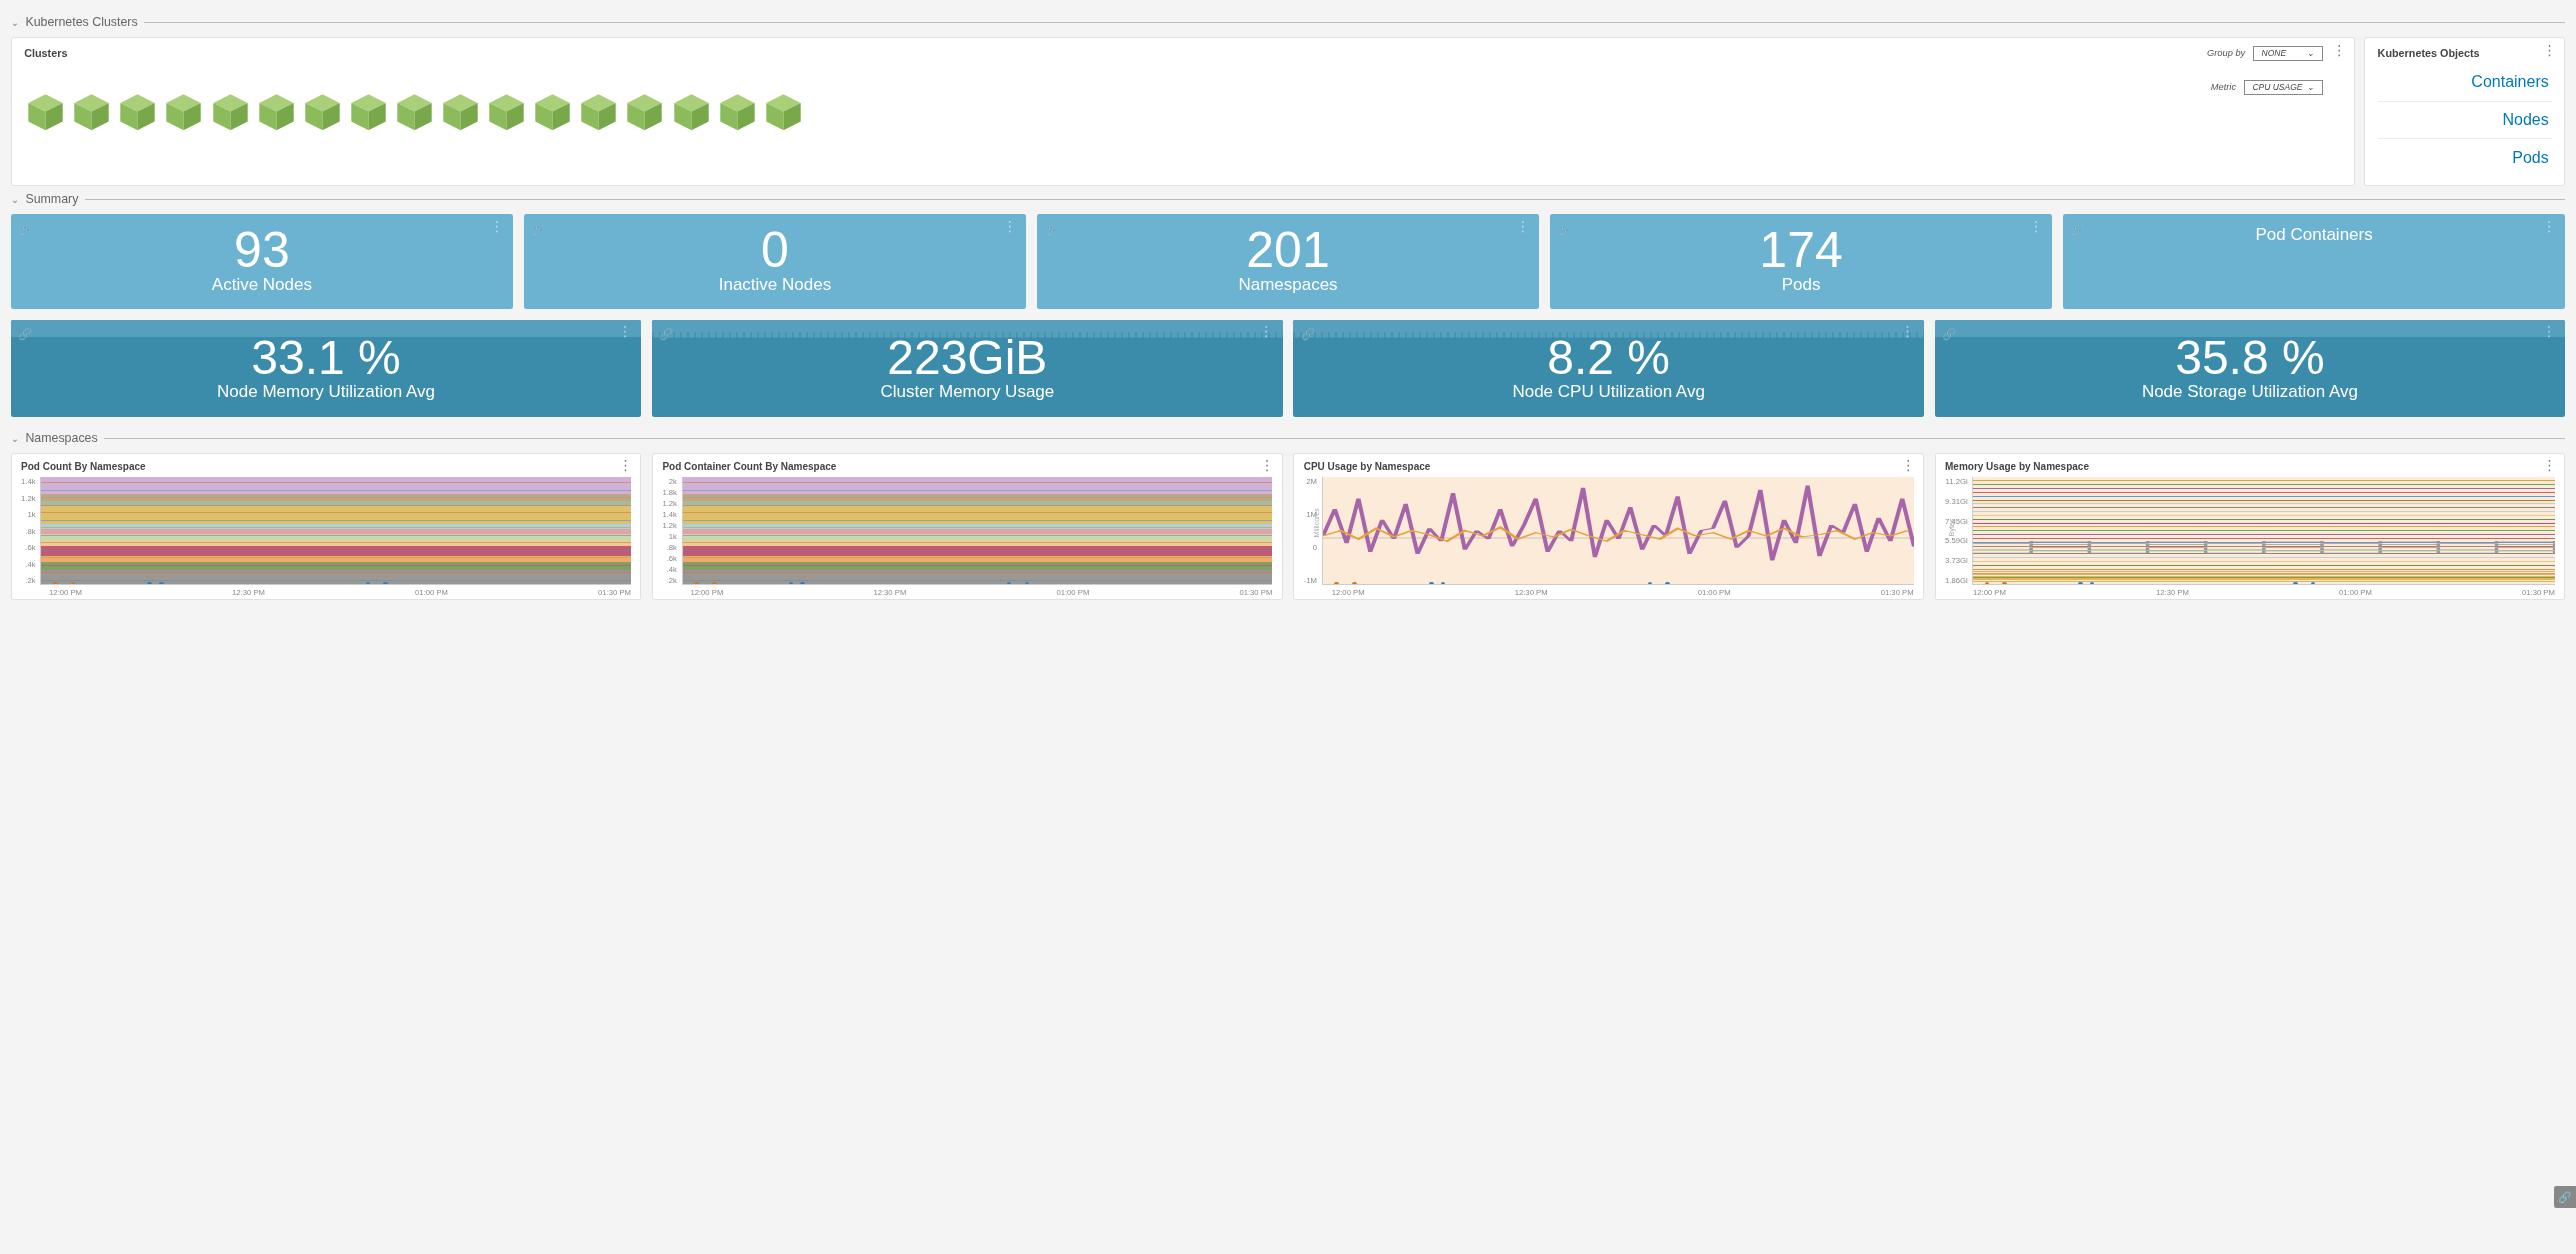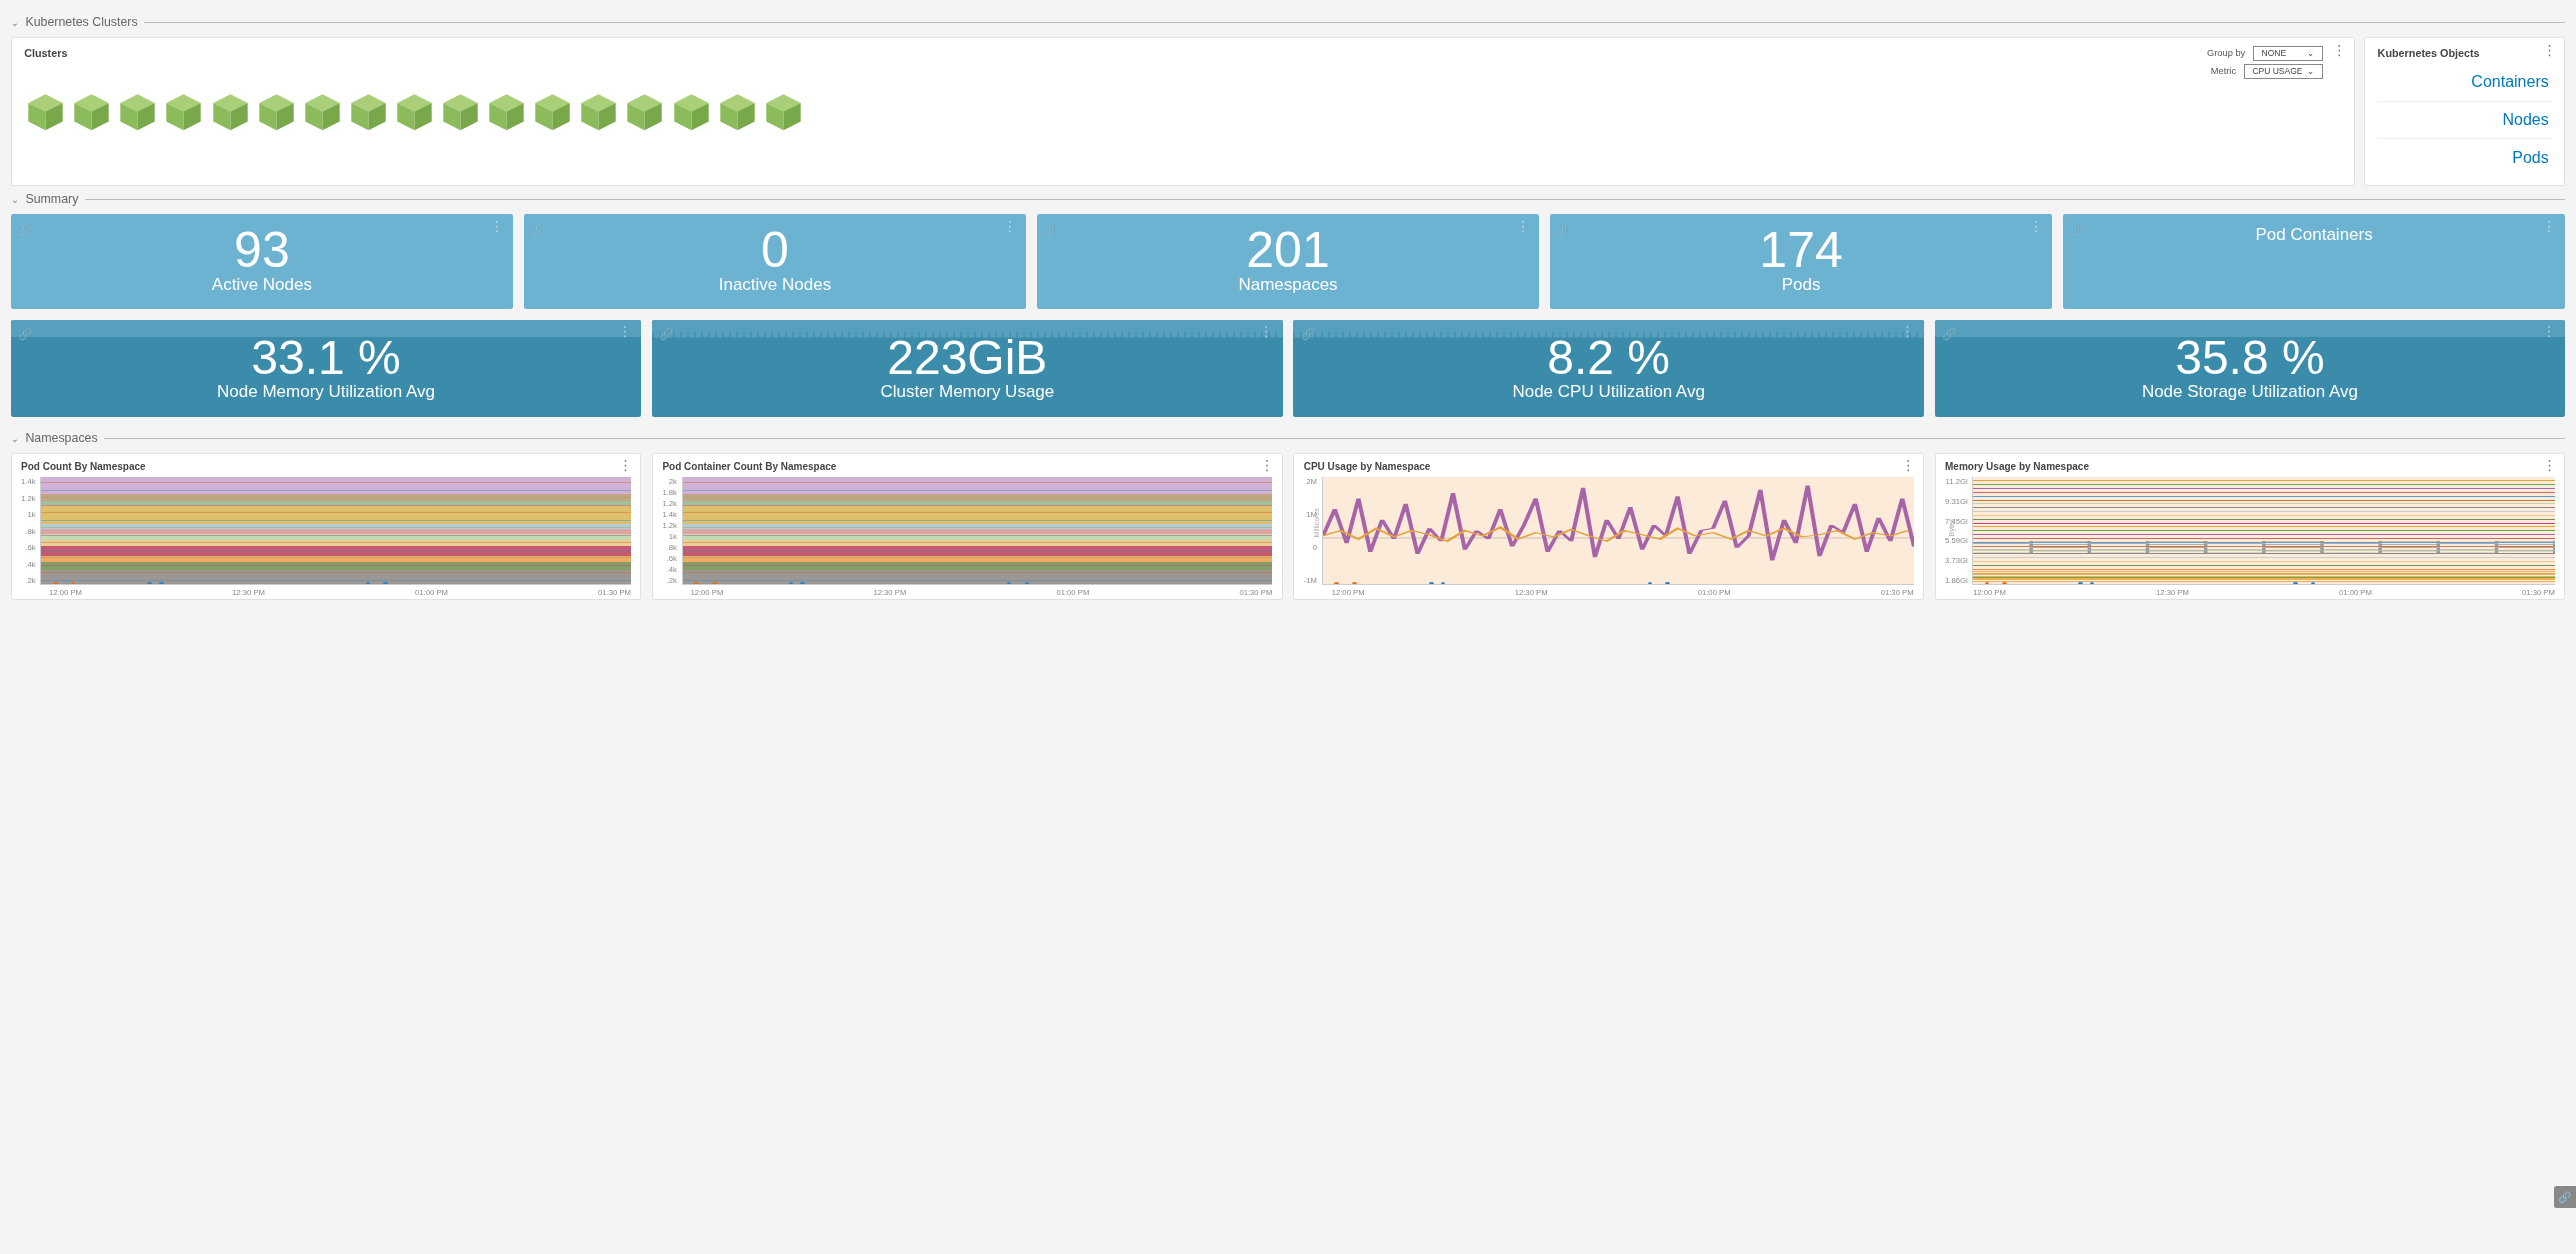--- a/index.html
+++ b/index.html
@@ -7,21 +7,21 @@
 
 .section-header { display: flex; align-items: center; gap: 6.2px; margin-bottom: 7.7px; margin-top: 6.2px; color: #666; font-size: 12.4px; }
 .section-header .chev { font-size: 10px; color: #888; cursor: pointer; }
 .section-header .line { flex: 1; height: 0.8px; background: #bbb; }
 
 .panel { background: #fff; border: 0.8px solid #e0e0e0; border-radius: 2.3px; position: relative; }
 
 .clusters-row { display: flex; gap: 9.3px; margin-bottom: 0; }
 .clusters-panel { flex: 1; padding: 9.3px 12.4px 18.6px; }
 .clusters-panel .title { font-weight: 600; font-size: 10.8px; color: #444; margin-bottom: 31px; }
-.clusters-controls { position: absolute; right: 31px; top: 7.7px; display: flex; flex-direction: column; gap: 3px; align-items: flex-end; font-size: 9.3px; color: #555; }
+.clusters-controls { position: absolute; right: 31px; top: 7.7px; display: flex; flex-direction: column; gap: 19px; align-items: flex-end; font-size: 9.3px; color: #555; font-style: italic; }
 .clusters-controls .row { display: flex; align-items: center; gap: 7.7px; }
 .clusters-controls .sel { border: 0.8px solid #888; padding: 1.5px 7.7px; font-size: 8.5px; color: #444; background: #fff; display: inline-flex; align-items: center; gap: 4.6px; cursor: pointer; min-width: 70px; justify-content: space-between; }
 .panel-menu { position: absolute; right: 7.7px; top: 7.7px; color: #777; cursor: pointer; font-size: 14px; line-height: 9.3px; letter-spacing: 0; }
 
 .cubes { display: flex; gap: 3.1px; flex-wrap: wrap; }
 .cube { width: 43px; height: 43px; position: relative; }
 .cube svg { width: 100%; height: 100%; }
 
 .obj-panel { width: 201px; padding: 9.3px 12.4px; }
 .obj-panel .title { font-weight: 600; font-size: 10.8px; color: #444; }

